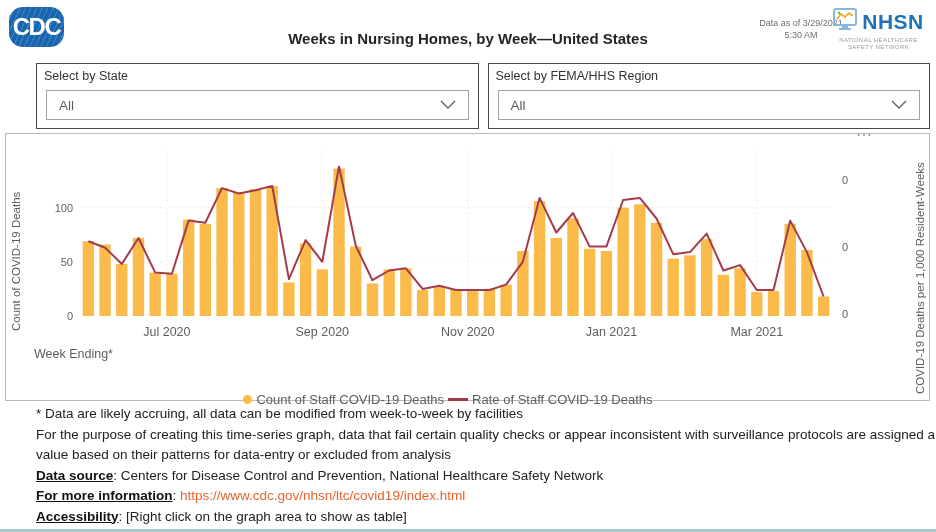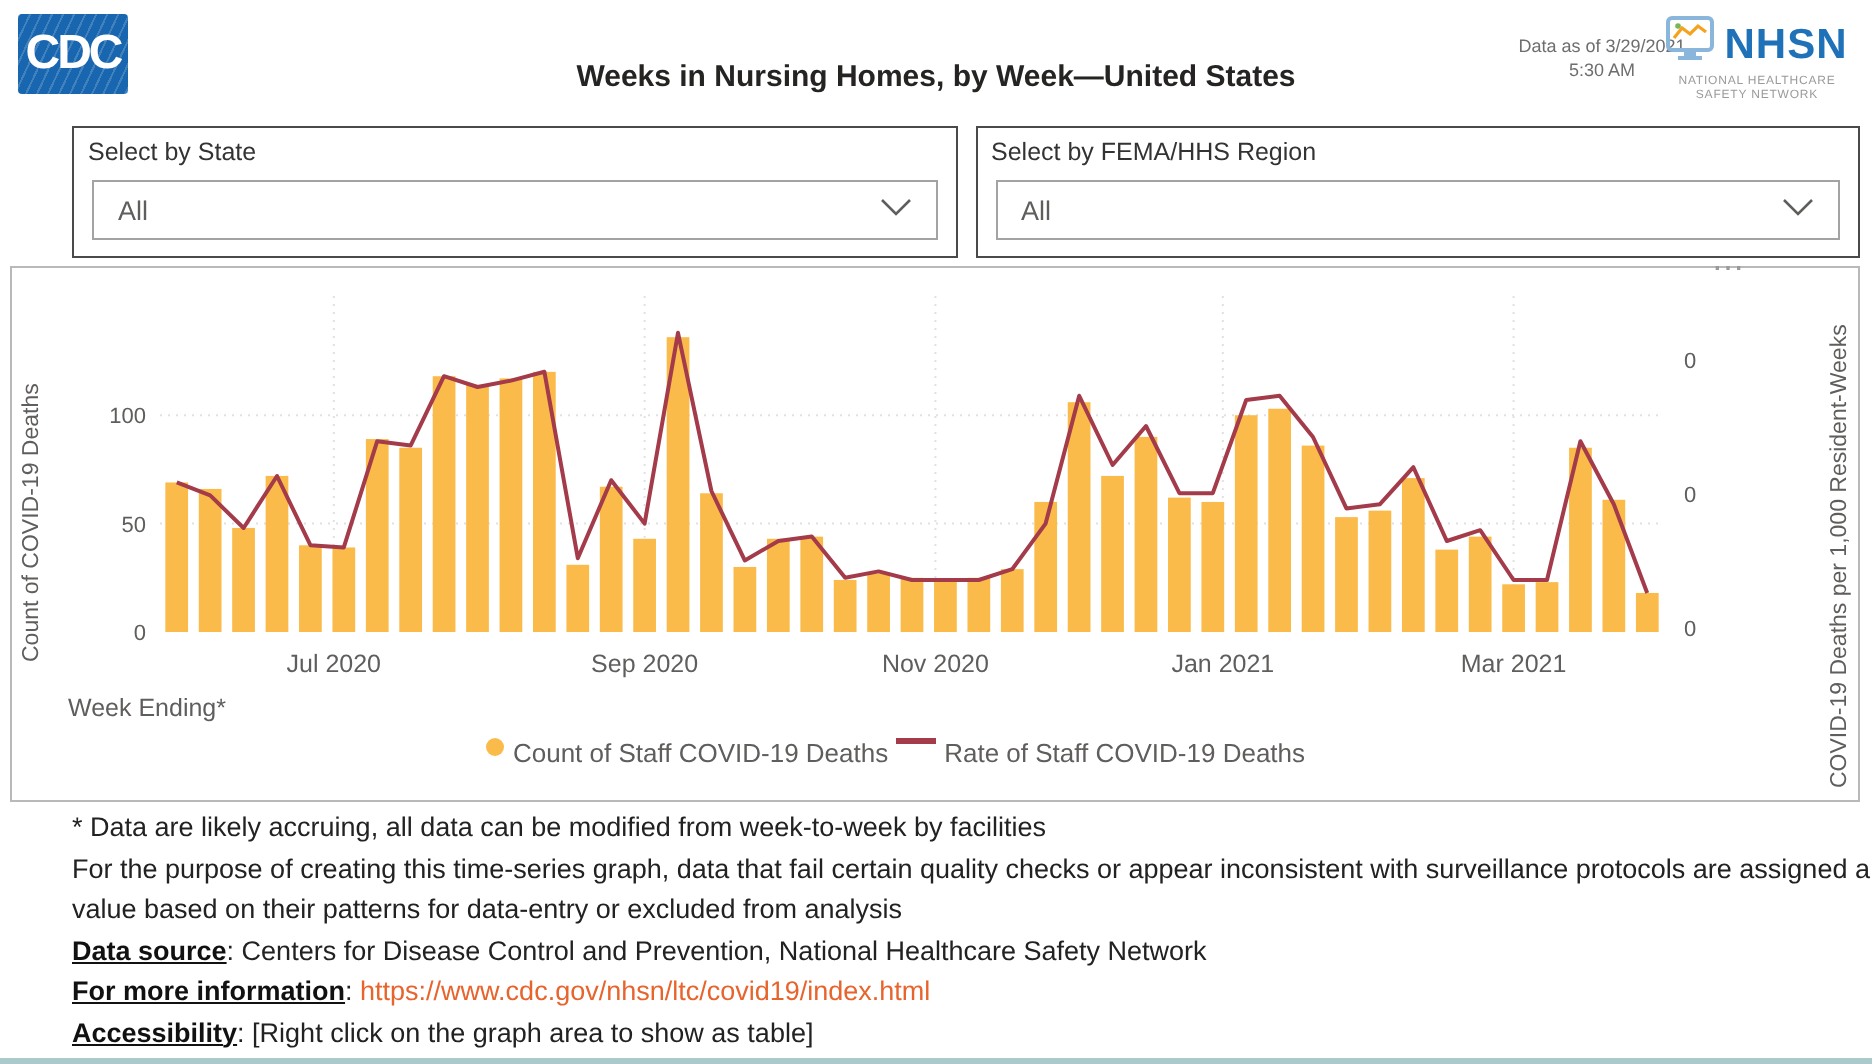--- a/index.html
+++ b/index.html
@@ -10,21 +10,21 @@
     overflow: hidden; border-bottom: 3px solid #a9c9cb;
   }
 
   
   .header { position: absolute; left: 0; top: 0; width: 100%; height: 62px; }
   .cdc-logo {
     position: absolute; left: 9px; top: 7px; width: 55px; height: 40px;
     background: #1766af;
     background-image: repeating-linear-gradient(115deg, rgba(255,255,255,0.18) 0 1px, transparent 1px 5px);
     color: #fff; font-weight: bold; font-size: 24px; letter-spacing: -1.5px;
-    display: flex; align-items: center; justify-content: center; border-radius: 2px;
+    display: flex; align-items: center; justify-content: center; border-radius: 14px;
   }
   .title-block {
     position: absolute; left: 188px; top: 9px; width: 560px; text-align: center;
     font-size: 15px; font-weight: bold; color: #252423; line-height: 20px;
   }
   .data-asof {
     position: absolute; left: 747px; top: 17px; width: 108px; text-align: center;
     font-size: 9px; color: #6e6e6e; line-height: 12px;
   }
   .nhsn-logo { position: absolute; right: 10px; top: 8px; width: 95px; text-align: center; }
@@ -65,21 +65,21 @@
   #plot { position: absolute; left: 28px; top: 6px; }
   .xaxis-title {
     position: absolute; left: 28px; top: 213px; width: 828px; 
     font-size: 12.5px; color: #605e5c;
   }
   .legend {
     position: absolute; left: 28px; top: 235px; width: 828px; display: flex;
     justify-content: center; align-items: center; gap: 4px;
     font-size: 13px; color: #605e5c;
   }
-  .legend-item { display: flex; gap: 4px; cursor: pointer; }
+  .legend-item { display: flex; align-items: center; gap: 4px; cursor: pointer; margin-top: 23px; }
   .legend-dot { width: 9px; height: 9px; border-radius: 50%; display: inline-block; }
   .legend-dash { width: 20px; height: 3px; display: inline-block; }
 
   
   .footer { position: absolute; left: 8px; top: 404px; width: 920px; font-size: 13.5px; color: #222; line-height: 20.5px; margin-left: 28px; }
   .footer b { color: #111; text-decoration: underline; }
   .footer a { color: #e7642d; cursor: pointer; }
 </style>
 </head>
 <body>

